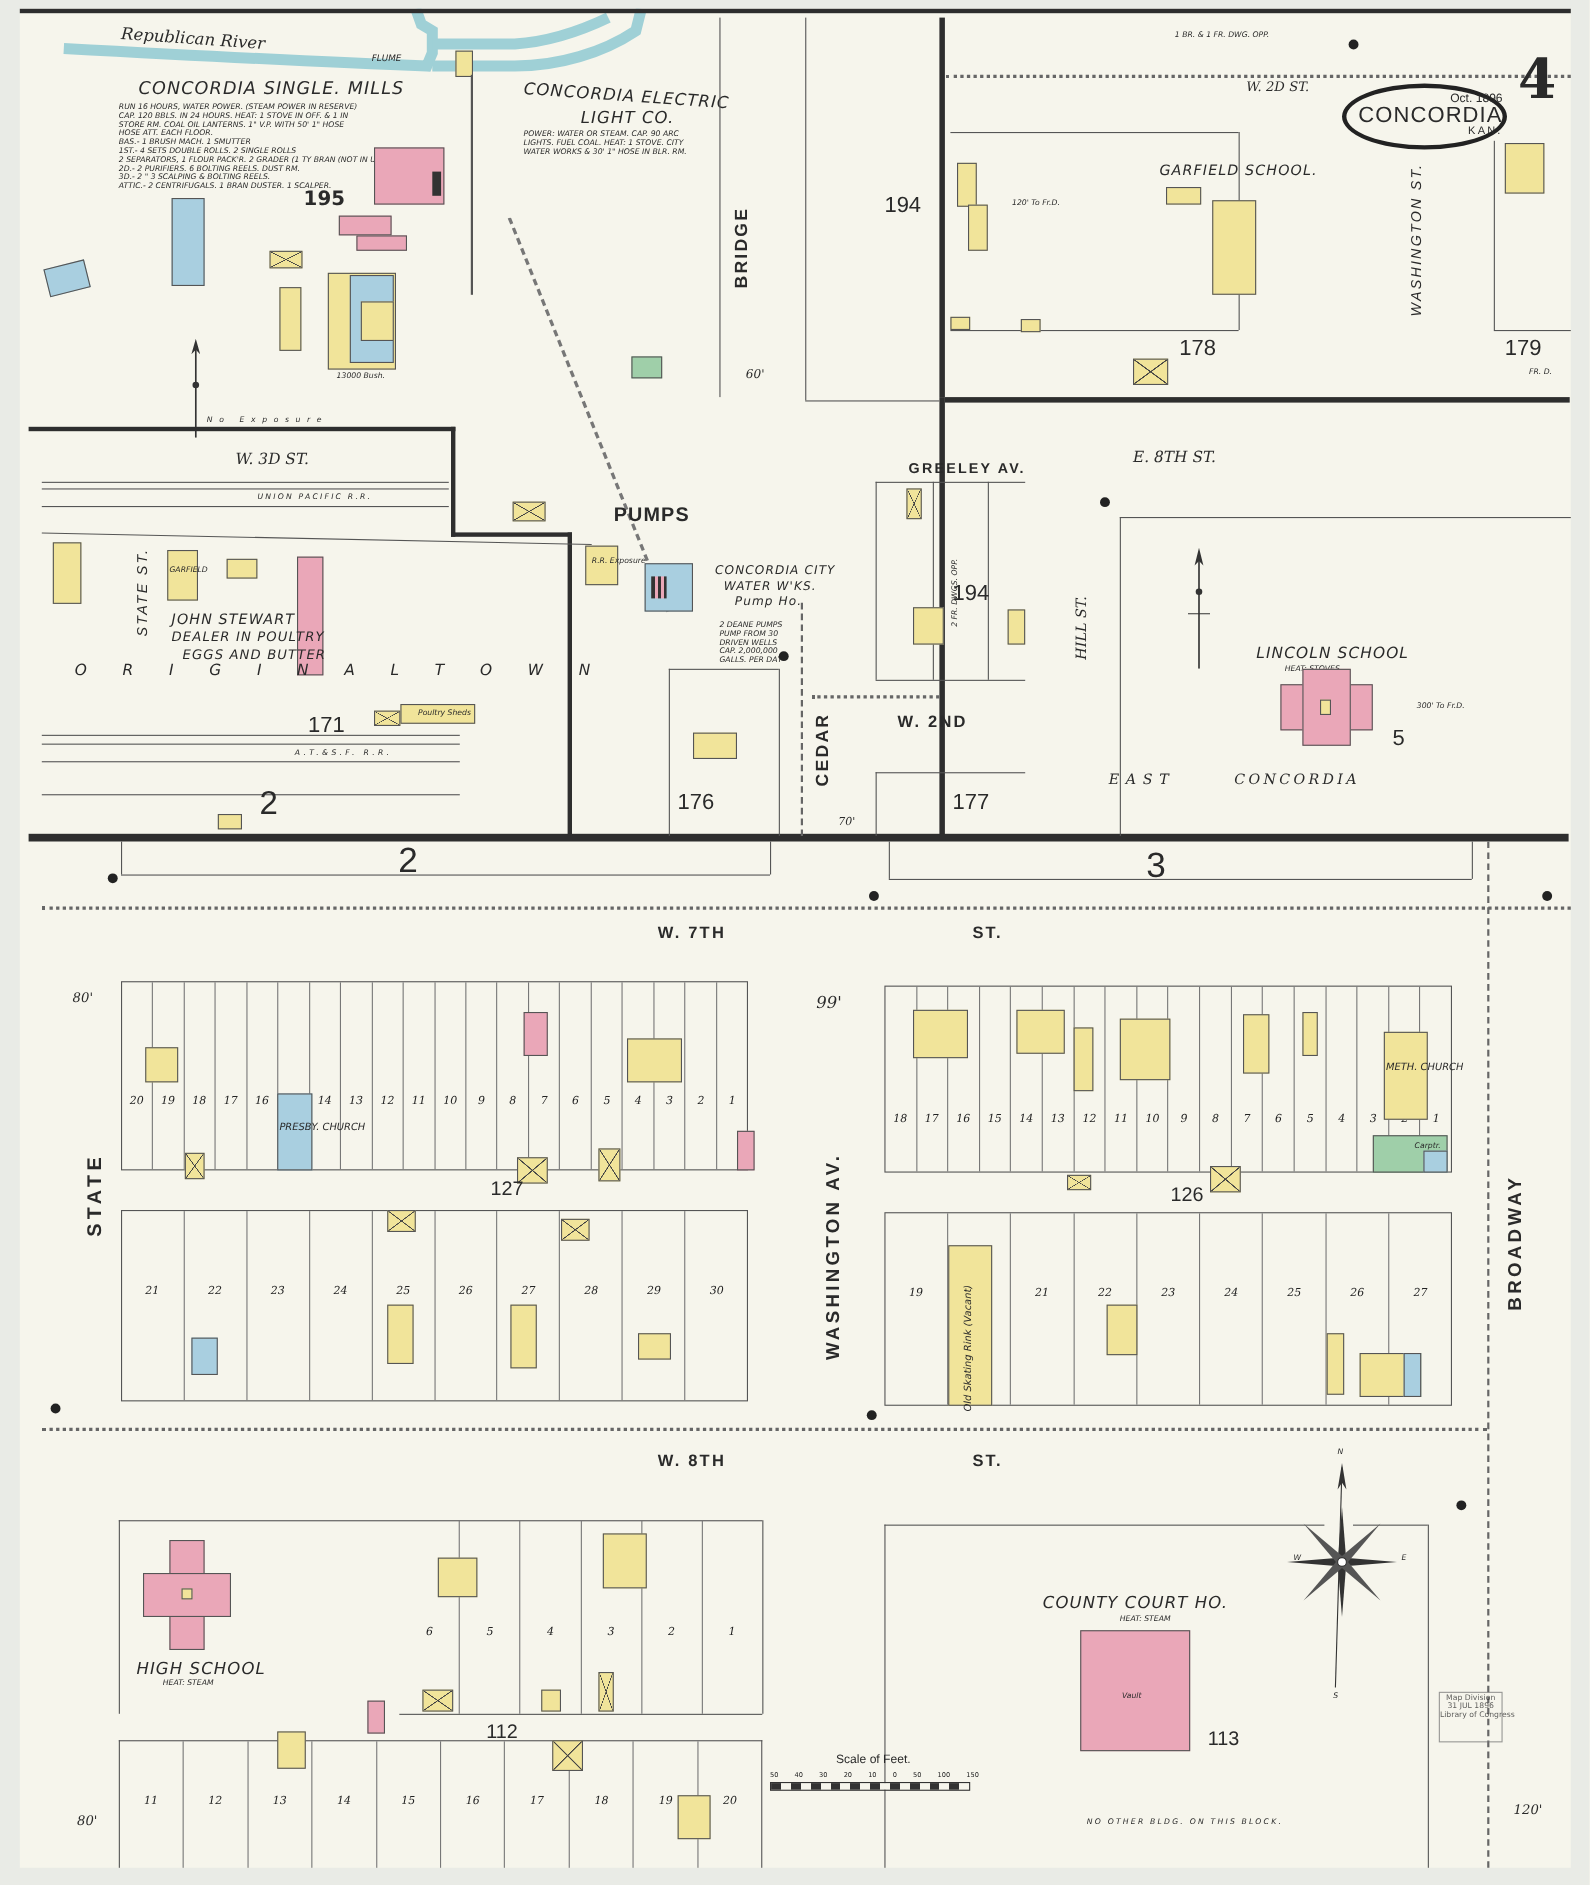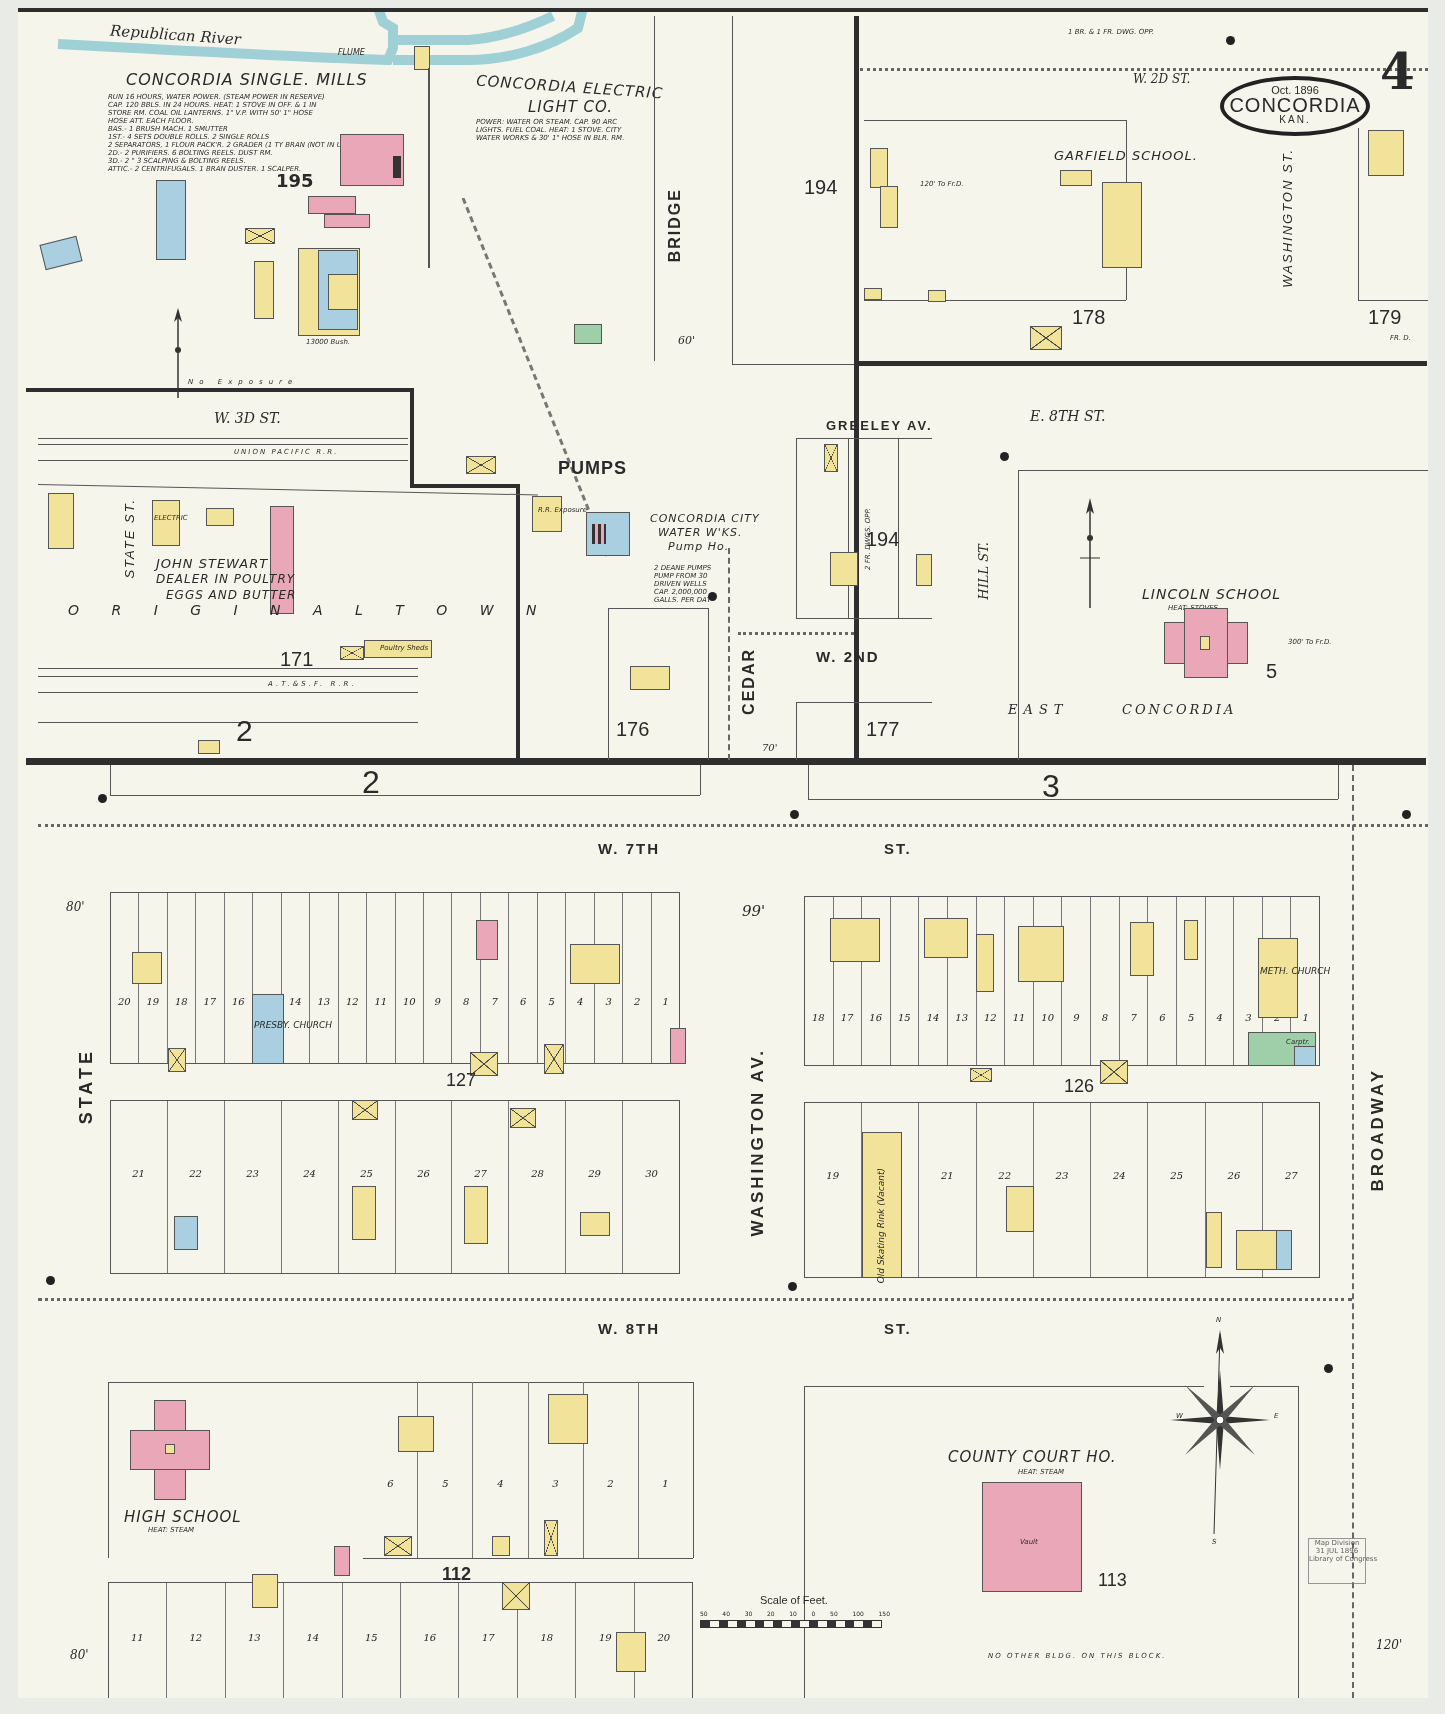--- a/index.html
+++ b/index.html
@@ -109,21 +109,21 @@
   <div class="line" style="left:714px;top:356px;width:122px;height:1px;"></div>
   <div class="lbl street vert" style="left:648px;top:180px;">BRIDGE</div>
   <div class="lbl blk" style="left:786px;top:168px;">194</div>
   <div class="ob y" style="left:852px;top:140px;width:18px;height:40px;"></div>
   <div class="ob y" style="left:862px;top:178px;width:18px;height:42px;"></div>
 
   <div class="lbl xs" style="left:1050px;top:20px;">1 BR. &amp; 1 FR. DWG. OPP.</div>
   <div class="dot" style="left:1208px;top:28px;"></div>
   <div class="dash-h" style="left:842px;top:60px;width:568px;"></div>
   <div class="lbl ital" style="left:1115px;top:64px;font-size:12px;">W. 2D ST.</div>
-  <div class="abs" style="left:1202px;top:68px;width:150px;height:60px;border:4px solid #222;border-radius:50%;box-sizing:border-box;text-align:center;">
+  <div class="abs" style="left:1202px;top:68px;width:150px;height:60px;border:4px solid #222;border-radius:50%;box-sizing:border-box;text-align:right;">
     <div class="lbl" style="position:relative;font-size:11px;margin-top:4px;font-family:'Liberation Sans',sans-serif;">Oct. 1896</div>
     <div class="lbl" style="position:relative;font-size:20px;line-height:18px;font-family:'Liberation Sans',sans-serif;letter-spacing:1px;">CONCORDIA</div>
     <div class="lbl" style="position:relative;font-size:10px;letter-spacing:2px;font-family:'Liberation Sans',sans-serif;">KAN.</div>
   </div>
   <div class="lbl" style="left:1362px;top:34px;font-size:50px;font-family:'DejaVu Serif',serif;font-weight:bold;">4</div>
 
   <div class="line" style="left:846px;top:112px;width:262px;height:1px;"></div>
   <div class="line" style="left:1108px;top:112px;width:1px;height:180px;"></div>
   <div class="line" style="left:846px;top:292px;width:262px;height:1px;"></div>
   <div class="line" style="left:1340px;top:120px;width:1px;height:172px;"></div>
@@ -149,21 +149,21 @@
   <div class="line" style="left:20px;top:452px;width:370px;height:1px;"></div>
   <div class="line" style="left:20px;top:476px;width:500px;height:1px;transform:rotate(1.2deg);transform-origin:left;"></div>
   <div class="lbl street" style="left:540px;top:450px;font-size:18px;letter-spacing:1px;">PUMPS</div>
   <div class="ob y x" style="left:448px;top:448px;width:30px;height:18px;"></div>
   <div class="ob y" style="left:514px;top:488px;width:30px;height:36px;"></div>
   <div class="lbl xs" style="left:520px;top:498px;">R.R. Exposure</div>
 
   <div class="ob y" style="left:30px;top:485px;width:26px;height:56px;"></div>
   <div class="lbl street vert" style="left:104px;top:490px;font-size:13px;font-style:italic;font-weight:normal;">STATE ST.</div>
   <div class="ob y" style="left:134px;top:492px;width:28px;height:46px;"></div>
-  <div class="lbl xs" style="left:136px;top:506px;">ELECTRIC</div>
+  <div class="lbl xs" style="left:136px;top:506px;">GARFIELD</div>
   <div class="ob y" style="left:188px;top:500px;width:28px;height:18px;"></div>
   <div class="ob p" style="left:252px;top:498px;width:24px;height:108px;"></div>
   <div class="lbl cap" style="left:138px;top:548px;font-size:13px;">JOHN STEWART</div>
   <div class="lbl cap" style="left:138px;top:564px;font-size:12px;">DEALER IN POULTRY</div>
   <div class="lbl cap" style="left:148px;top:580px;font-size:12px;">EGGS AND BUTTER</div>
   <div class="lbl cap" style="left:50px;top:594px;font-size:14px;letter-spacing:14px;">O R I G I N A L   T O W N</div>
   <div class="lbl blk" style="left:262px;top:640px;">171</div>
   <div class="ob y x" style="left:322px;top:638px;width:24px;height:14px;"></div>
   <div class="ob y" style="left:346px;top:632px;width:68px;height:18px;"></div>
   <div class="lbl xs" style="left:362px;top:636px;">Poultry Sheds</div>
@@ -458,21 +458,21 @@
     <div class="ob y" style="left:35px;top:44px;width:10px;height:10px;"></div>
   </div>
   <div class="lbl cap" style="left:106px;top:1500px;font-size:15px;">HIGH SCHOOL</div>
   <div class="lbl xs" style="left:130px;top:1518px;">HEAT: STEAM</div>
   <div class="ob y" style="left:380px;top:1408px;width:36px;height:36px;"></div>
   <div class="ob y" style="left:530px;top:1386px;width:40px;height:50px;"></div>
   <div class="ob y x" style="left:366px;top:1528px;width:28px;height:20px;"></div>
   <div class="ob y" style="left:474px;top:1528px;width:18px;height:20px;"></div>
   <div class="ob y x" style="left:526px;top:1512px;width:14px;height:36px;"></div>
   <div class="ob p" style="left:316px;top:1538px;width:16px;height:30px;"></div>
-  <div class="lbl blk" style="left:424px;top:1556px;font-size:18px;font-weight:bold;">112</div>
+  <div class="lbl blk" style="left:424px;top:1556px;font-size:18px;">112</div>
 
   <div class="lotrow" style="left:90px;top:1574px;width:585px;height:116px;border-bottom:none;">
     <div></div>
       <div></div>
       <div></div>
       <div></div>
       <div></div>
       <div></div>
       <div></div>
       <div></div>

